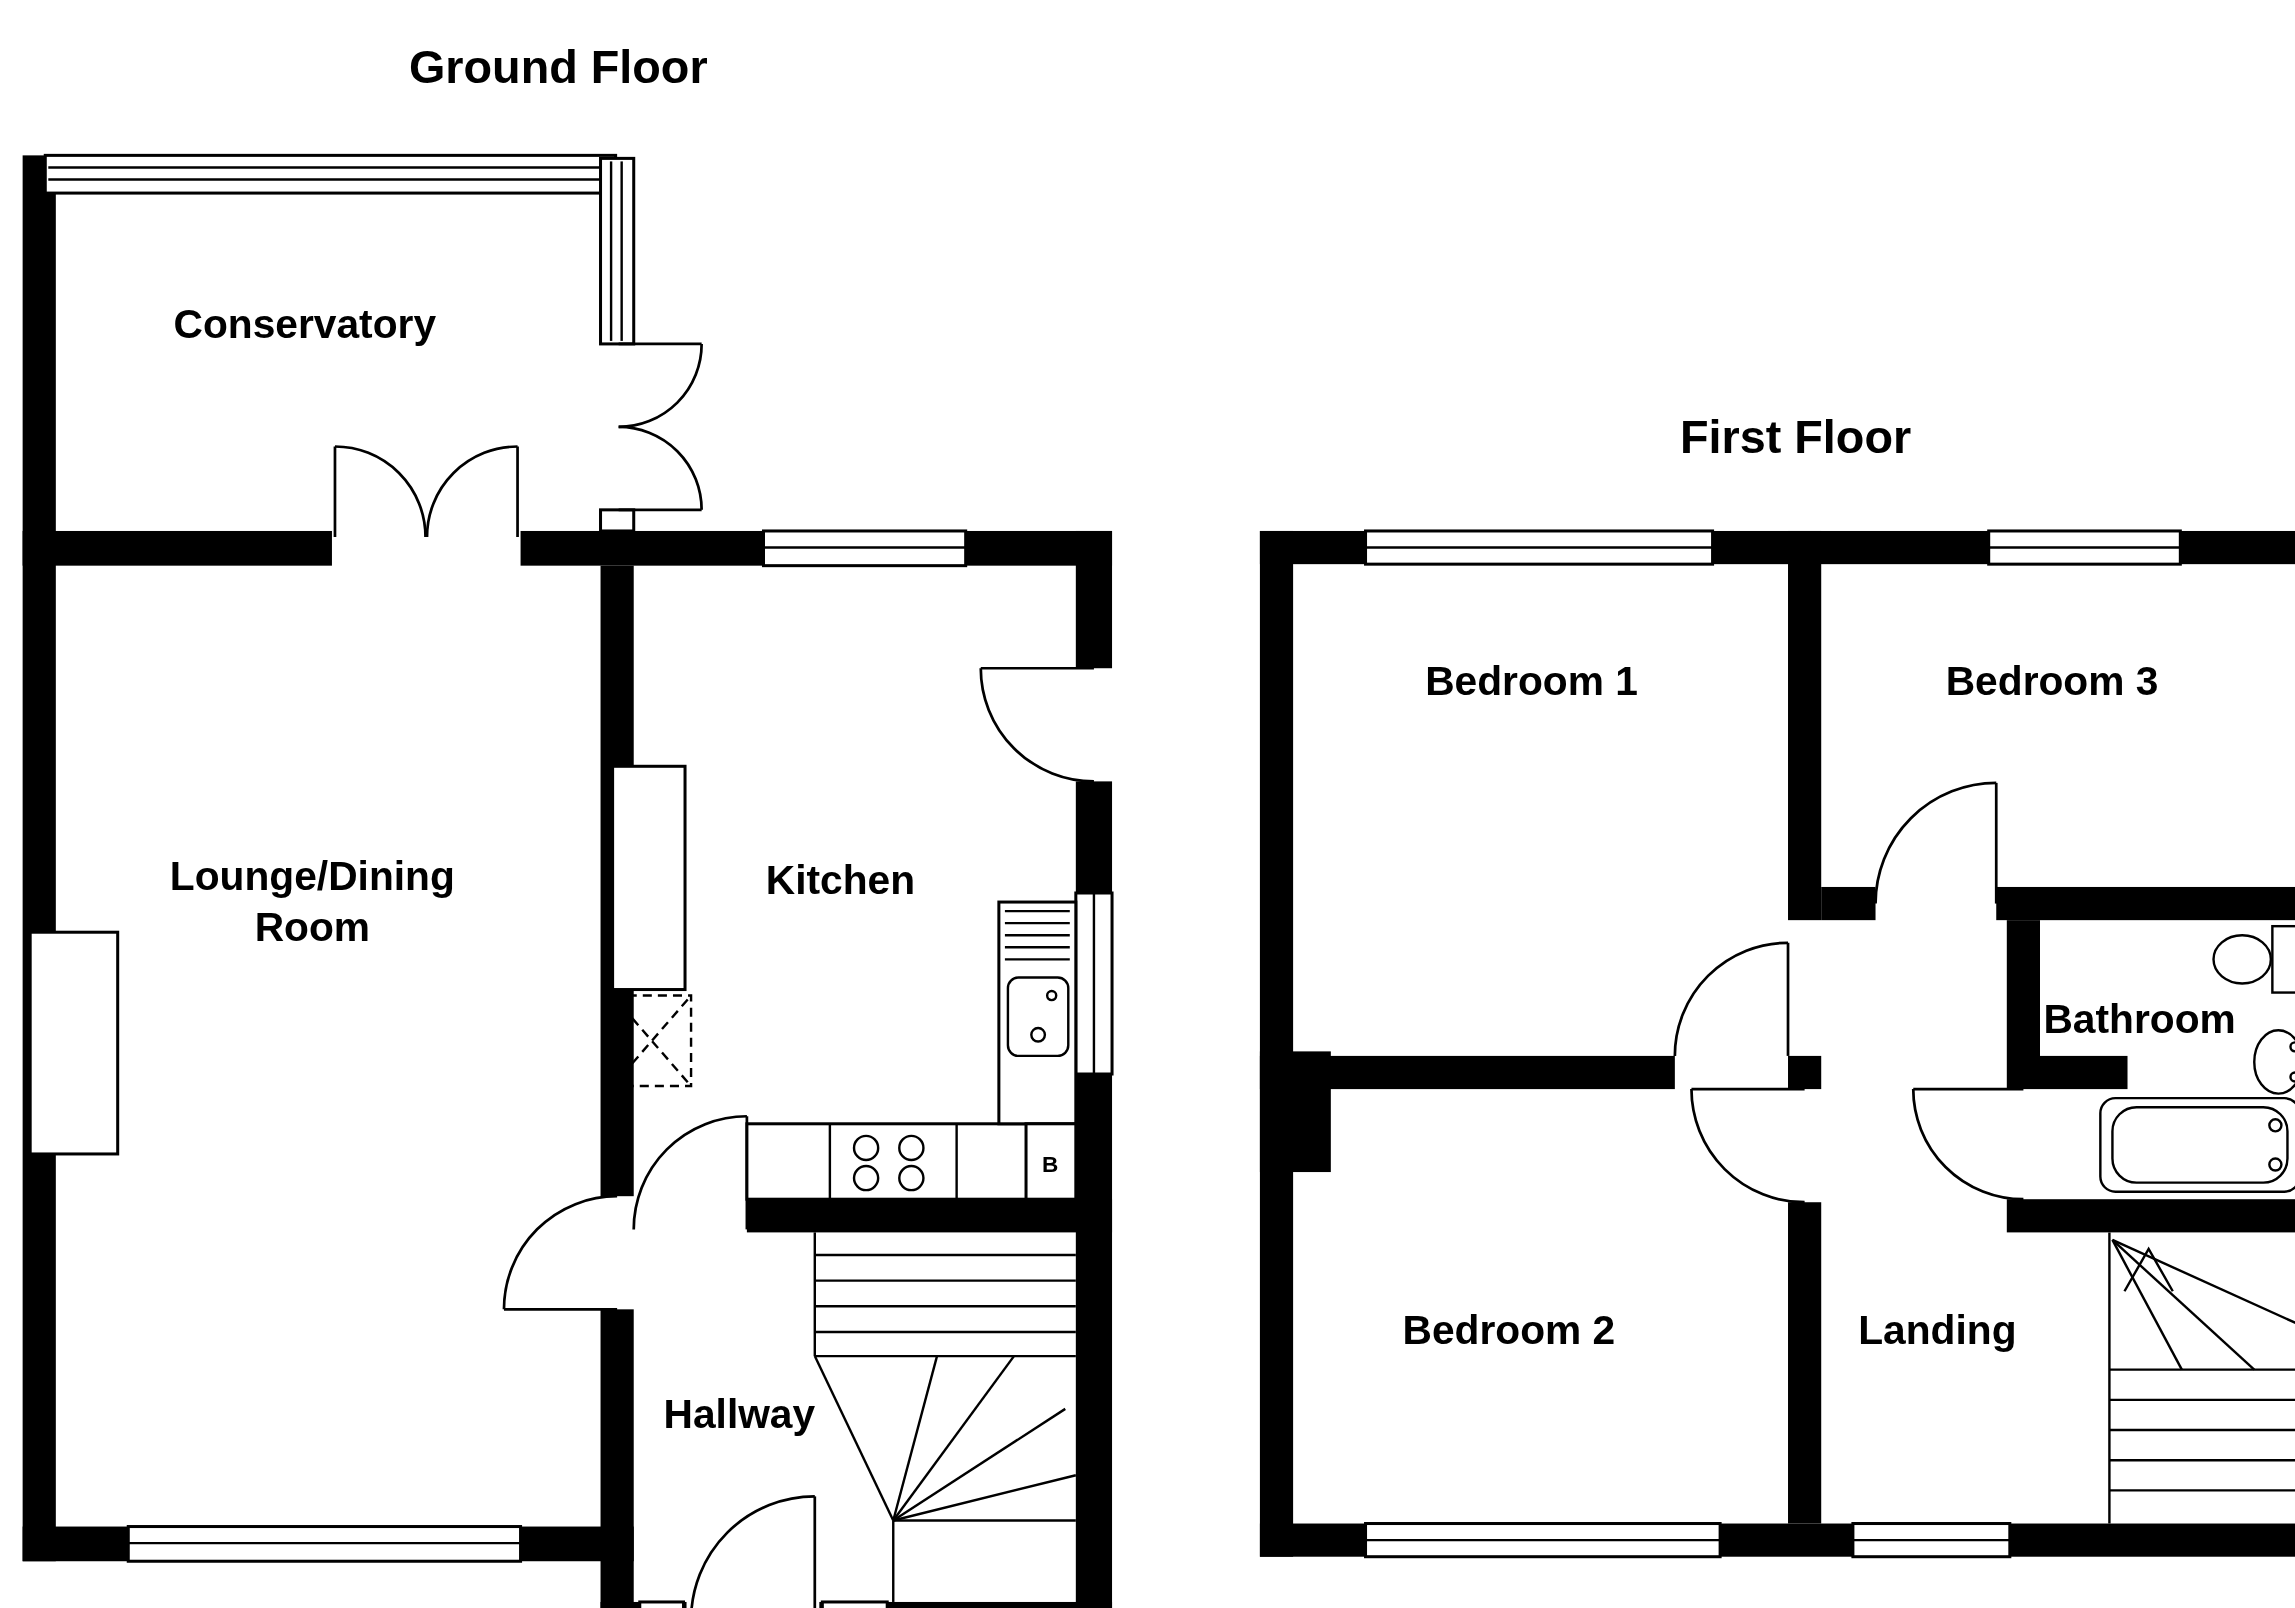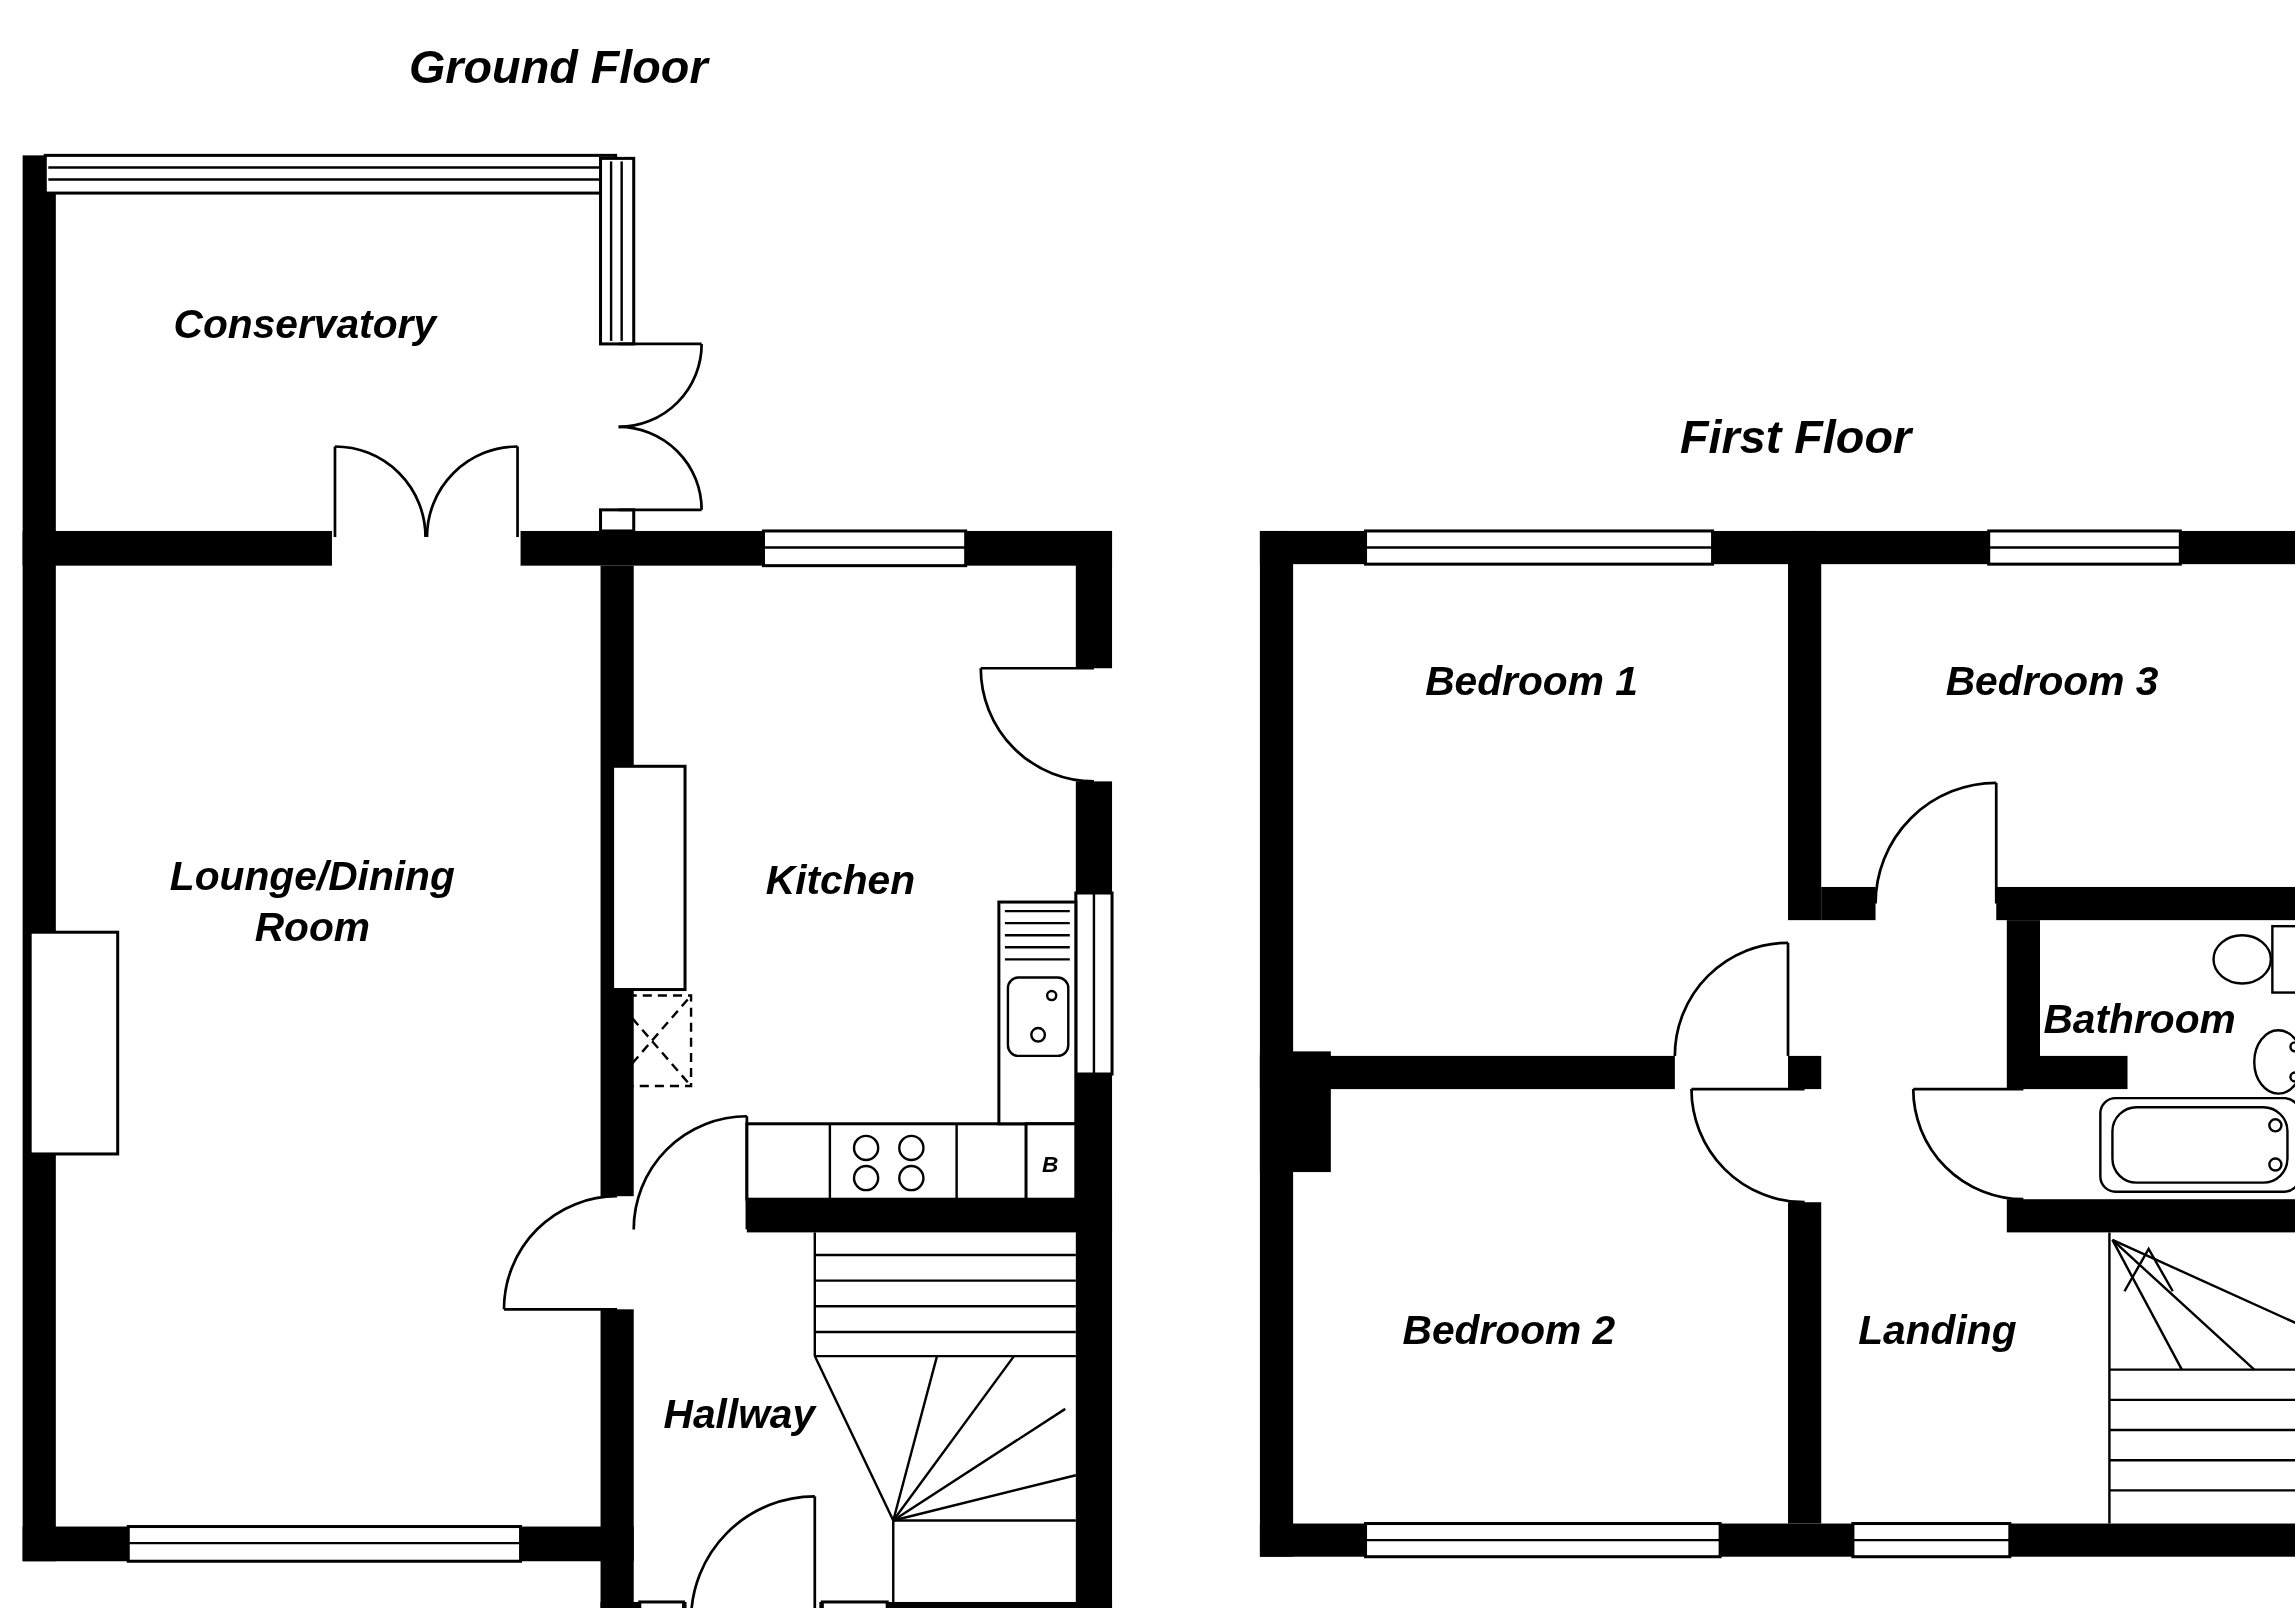--- a/index.html
+++ b/index.html
@@ -1,16 +1,16 @@
 <!DOCTYPE html>
 <html style="font-size:12px"><head>
 <meta charset="utf-8">
 <style>
   html,body{margin:0;padding:0;background:#ffffff;}
-  .canvas{position:relative;width:2295px;height:1608px;background:#ffffff;overflow:hidden;font-style:italic;}
+  .canvas{position:relative;width:2295px;height:1608px;background:#ffffff;overflow:hidden;}
   svg{position:absolute;inset:0;display:block;}
   .wall{fill:#000000;stroke:none;}
   .cut{fill:#ffffff;stroke:none;}
   .win{fill:#ffffff;stroke:#000000;stroke-width:2;}
   .thin{fill:#ffffff;stroke:#000000;stroke-width:2;}
   .lite{fill:none;stroke:#000000;stroke-width:1.6;}
   .arc{fill:none;stroke:#000000;stroke-width:1.8;}
   .dash{fill:none;stroke:#000000;stroke-width:1.6;stroke-dasharray:6,4;}
   text{font-family:"Liberation Sans","DejaVu Sans",sans-serif;font-weight:bold;fill:#000000;}
   .title{font-size:31px;}

